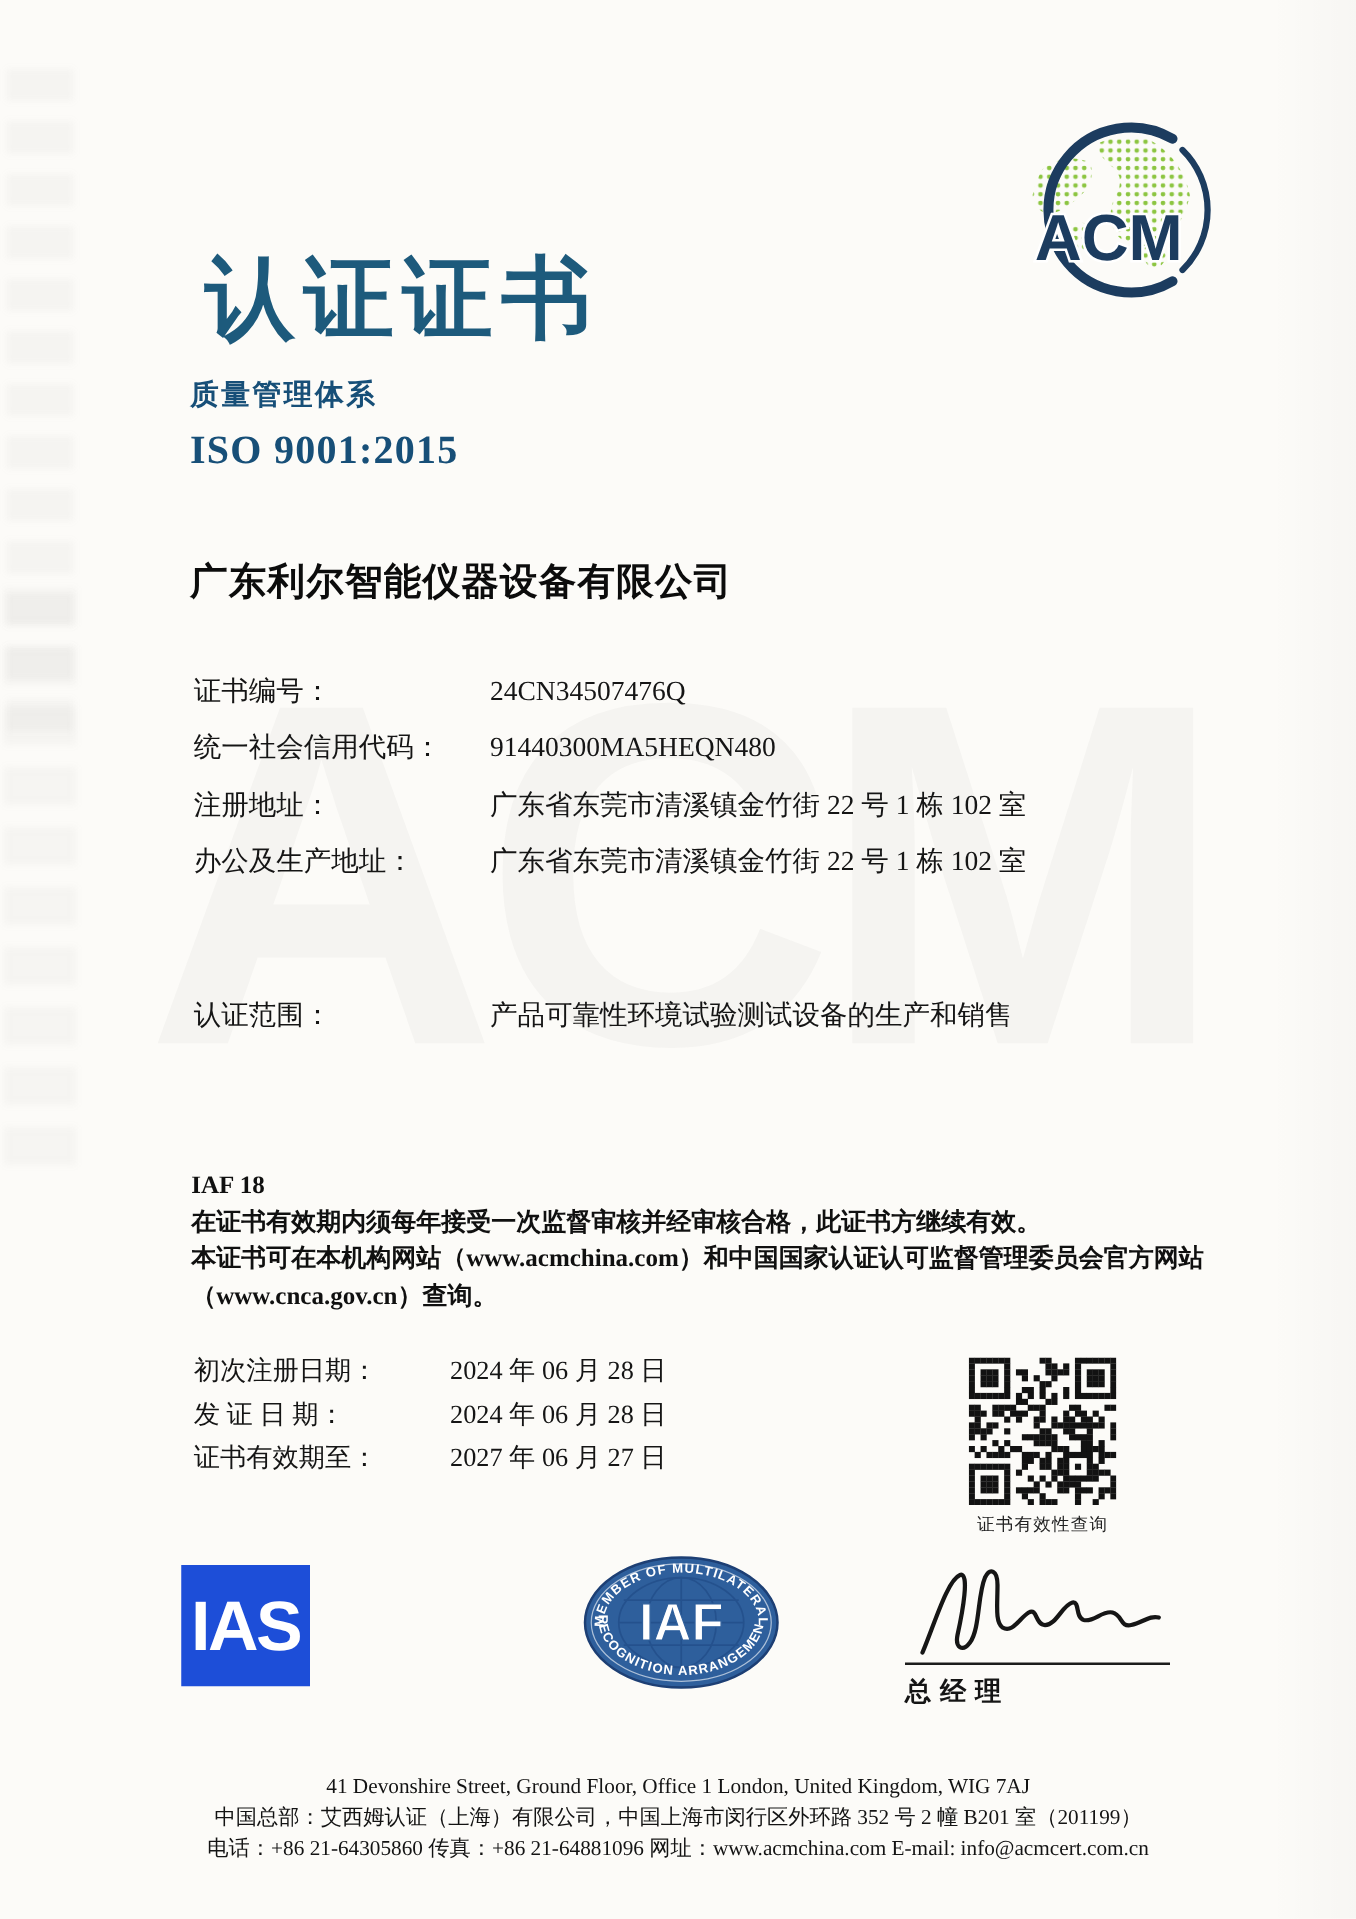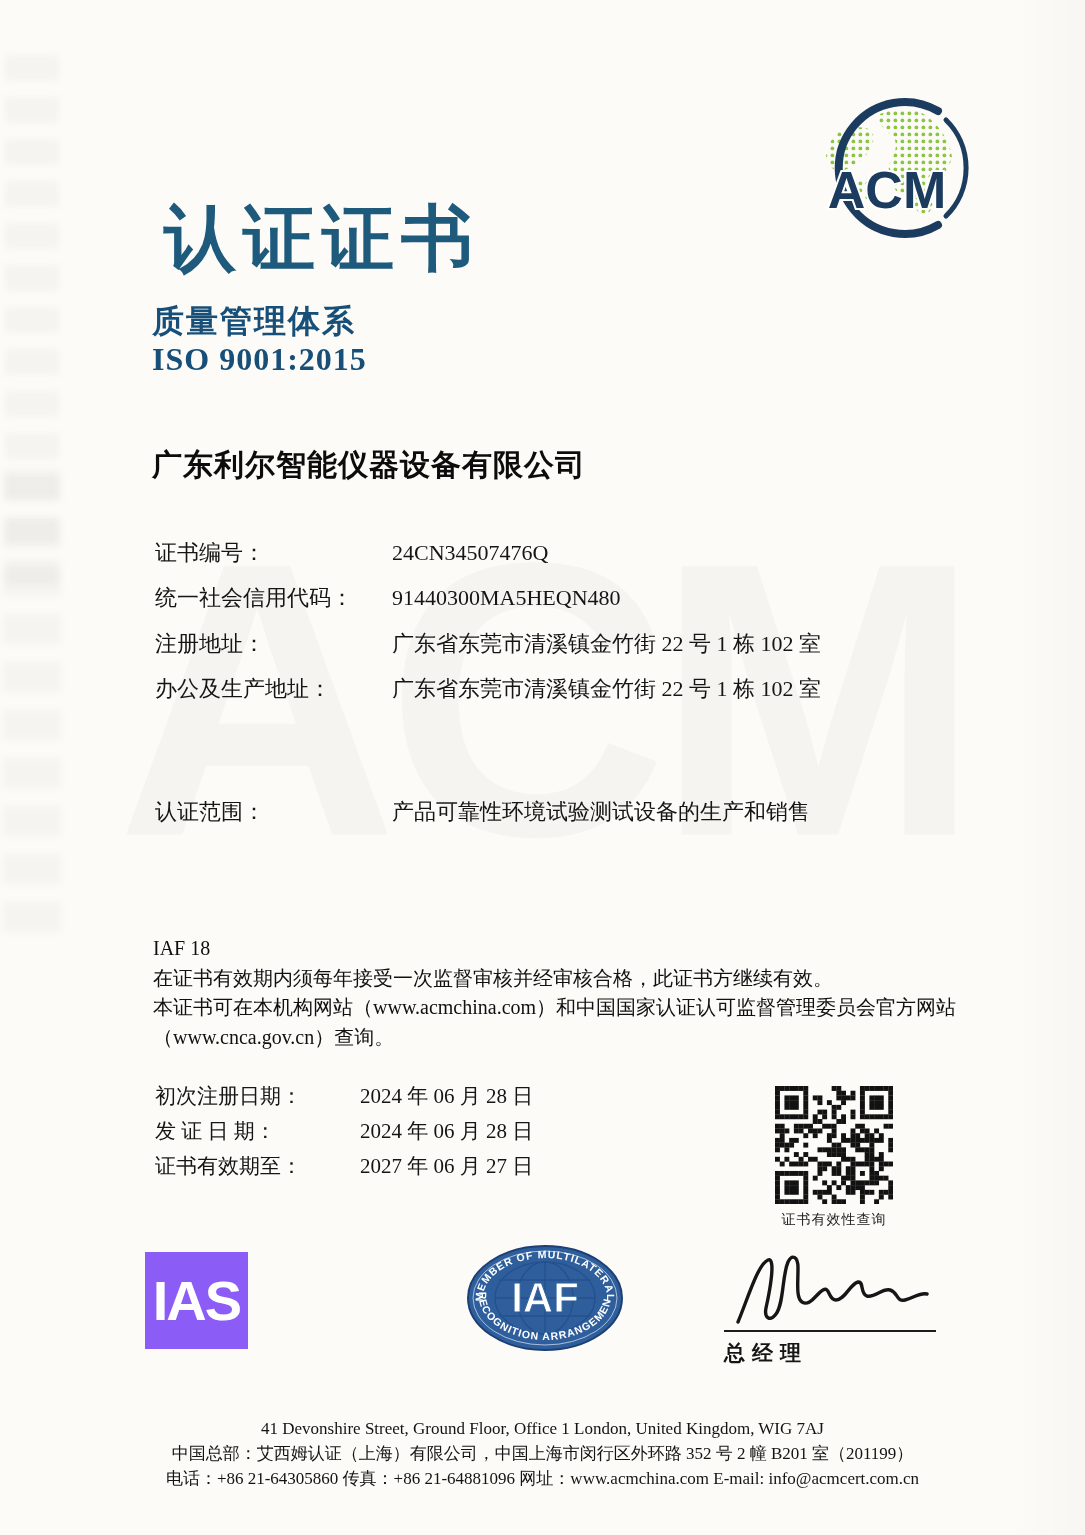--- a/index.html
+++ b/index.html
@@ -20,42 +20,42 @@
     position:absolute;left:50%;top:700px;transform:translate(-50%,-50%);
     font-family:"Liberation Sans","DejaVu Sans",sans-serif;font-weight:700;
     font-size:390px;letter-spacing:-12px;color:rgba(70,70,70,.04);white-space:nowrap;
   }
   
   .acm-logo{position:absolute;left:788px;top:90px;width:198px;height:162px;}
   
   .title{position:absolute;left:148px;top:184px;margin:16px;font-size:72px;font-weight:700;
     color:#1d5a7c;letter-spacing:7px;line-height:1.1;}
   .subtitle{position:absolute;left:152px;font-weight:700;color:#174f78;}
-  .sub-system{top:300px;font-size:32px;letter-spacing:2px;}
+  .sub-system{top:300px;font-size:23px;letter-spacing:2px;}
   .sub-standard{top:341px;font-size:32px;letter-spacing:1px;}
   .company{position:absolute;left:152px;top:445px;font-size:30px;font-weight:700;color:#0c0c0c;letter-spacing:1px;}
   
   .fields{position:absolute;left:155px;top:530px;}
   .frow{display:flex;height:45.5px;align-items:center;font-size:22px;}
   .flabel{flex:0 0 237px;}
   .scope{position:absolute;left:155px;top:792px;display:flex;font-size:22px;align-items:center;height:40px;}
   .scope .flabel{flex:0 0 237px;}
   
-  .statement{position:absolute;left:153px;top:934px;font-size:20px;font-weight:400;line-height:29.5px;color:#101010;}
+  .statement{position:absolute;left:153px;top:934px;font-size:20px;font-weight:700;line-height:29.5px;color:#101010;}
   
   .dates{position:absolute;left:155px;top:1082px;}
   .drow{display:flex;height:35px;align-items:flex-start;font-size:21px;}
   .dlabel{flex:0 0 205px;}
   
   .qr-wrap{position:absolute;left:768px;top:1086px;width:132px;text-align:center;}
   .qr-wrap svg{display:block;margin:0 auto;}
   .qr-caption{font-size:14px;margin-top:7px;letter-spacing:1px;color:#222;}
   
   .ias{position:absolute;left:145px;top:1252px;display:flex;font-family:"Liberation Sans","DejaVu Sans",sans-serif;}
-  .ias-square{width:103px;height:97px;background:#8b5cf6;color:#fff;display:flex;align-items:center;justify-content:center;
+  .ias-square{width:103px;height:97px;background:#1d4ed8;color:#fff;display:flex;align-items:center;justify-content:center;
     font-weight:700;font-size:56px;letter-spacing:-2px;}
   .ias-text{margin-left:11px;padding-top:2px;}
   .ias-accredited{font-weight:700;font-size:26px;color:#256b4e;letter-spacing:.5px;line-height:28px;}
   .ias-accredited sup{font-size:9px;vertical-align:top;color:#69907f;}
   .ias-line{font-size:18px;color:#8f9191;line-height:22px;}
   .ias-code{font-size:16px;color:#8f9191;margin-top:3px;}
   
   .iaf-logo{position:absolute;left:466px;top:1244px;width:158px;height:108px;}
   
   .sig{position:absolute;left:724px;top:1246px;width:212px;text-align:left;}

